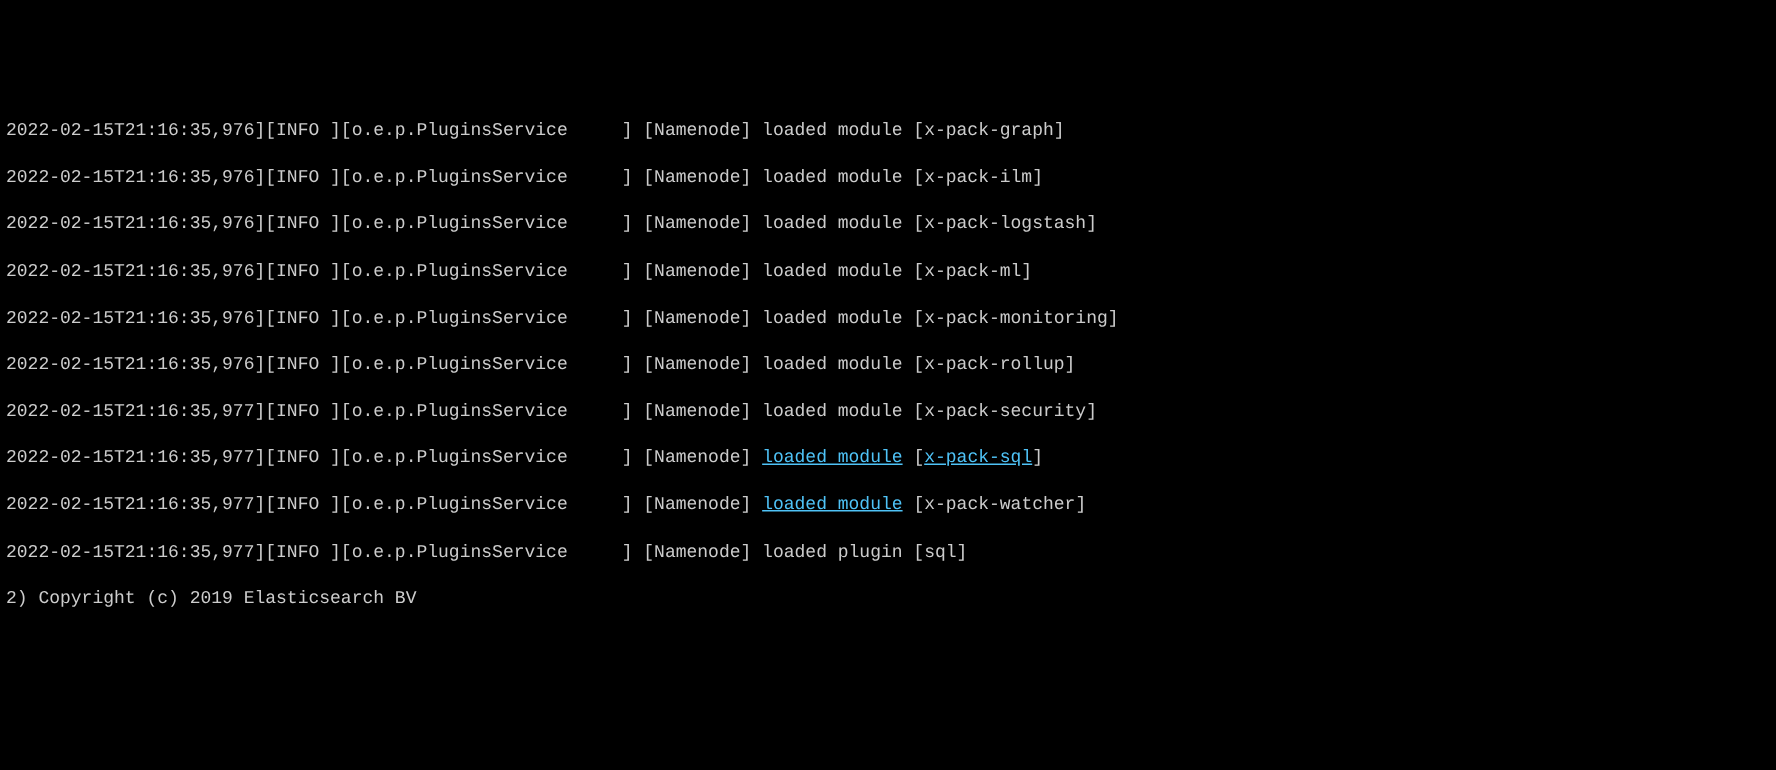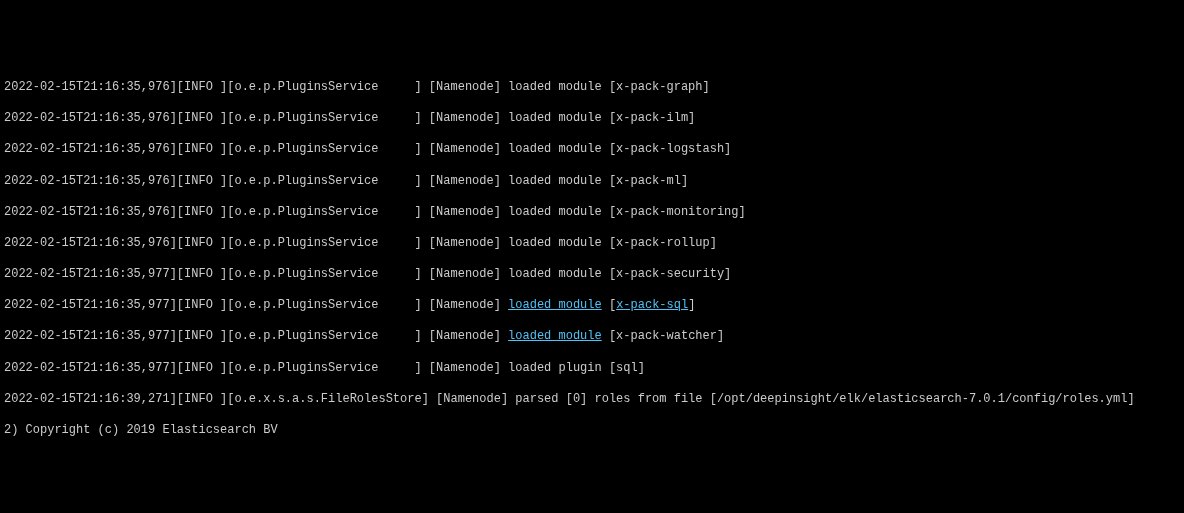--- a/index.html
+++ b/index.html
@@ -32,21 +32,20 @@
 <span class="line">2022-02-15T21:16:35,976][INFO ][o.e.p.PluginsService     ] [Namenode] loaded module [x-pack-graph]</span>
 <span class="line">2022-02-15T21:16:35,976][INFO ][o.e.p.PluginsService     ] [Namenode] loaded module [x-pack-ilm]</span>
 <span class="line">2022-02-15T21:16:35,976][INFO ][o.e.p.PluginsService     ] [Namenode] loaded module [x-pack-logstash]</span>
 <span class="line">2022-02-15T21:16:35,976][INFO ][o.e.p.PluginsService     ] [Namenode] loaded module [x-pack-ml]</span>
 <span class="line">2022-02-15T21:16:35,976][INFO ][o.e.p.PluginsService     ] [Namenode] loaded module [x-pack-monitoring]</span>
 <span class="line">2022-02-15T21:16:35,976][INFO ][o.e.p.PluginsService     ] [Namenode] loaded module [x-pack-rollup]</span>
 <span class="line">2022-02-15T21:16:35,977][INFO ][o.e.p.PluginsService     ] [Namenode] loaded module [x-pack-security]</span>
 <span class="line"><span>2022-02-15T21:16:35,977][INFO ][o.e.p.PluginsService     ] [Namenode] </span><span class="highlight">loaded module</span><span> [</span><span class="highlight">x-pack-sql</span><span>]</span></span>
 <span class="line"><span>2022-02-15T21:16:35,977][INFO ][o.e.p.PluginsService     ] [Namenode] </span><span class="highlight">loaded module</span><span> [x-pack-watcher]</span></span>
 <span class="line">2022-02-15T21:16:35,977][INFO ][o.e.p.PluginsService     ] [Namenode] loaded plugin [sql]</span>
-<span class="line">2022-02-15T21:16:39,271][INFO ][o.e.x.s.a.s.FileRolesStore] [Namenode] parsed [0] roles from file [/opt/deepinsight/elk/elasticsearch-7.0.1/config/roles.yml]</span>
 <span class="line">2) Copyright (c) 2019 Elasticsearch BV</span>
 
 
 
 
 
 
 
 
 

